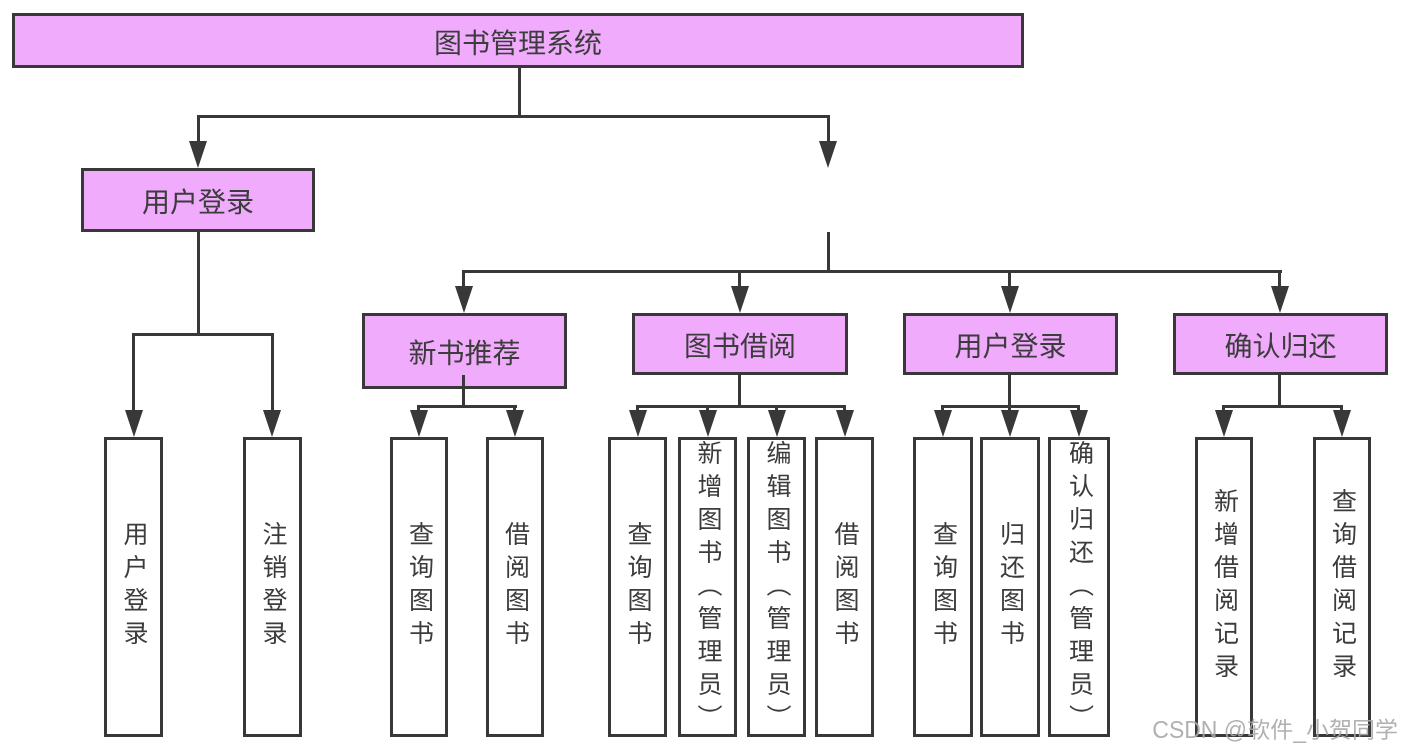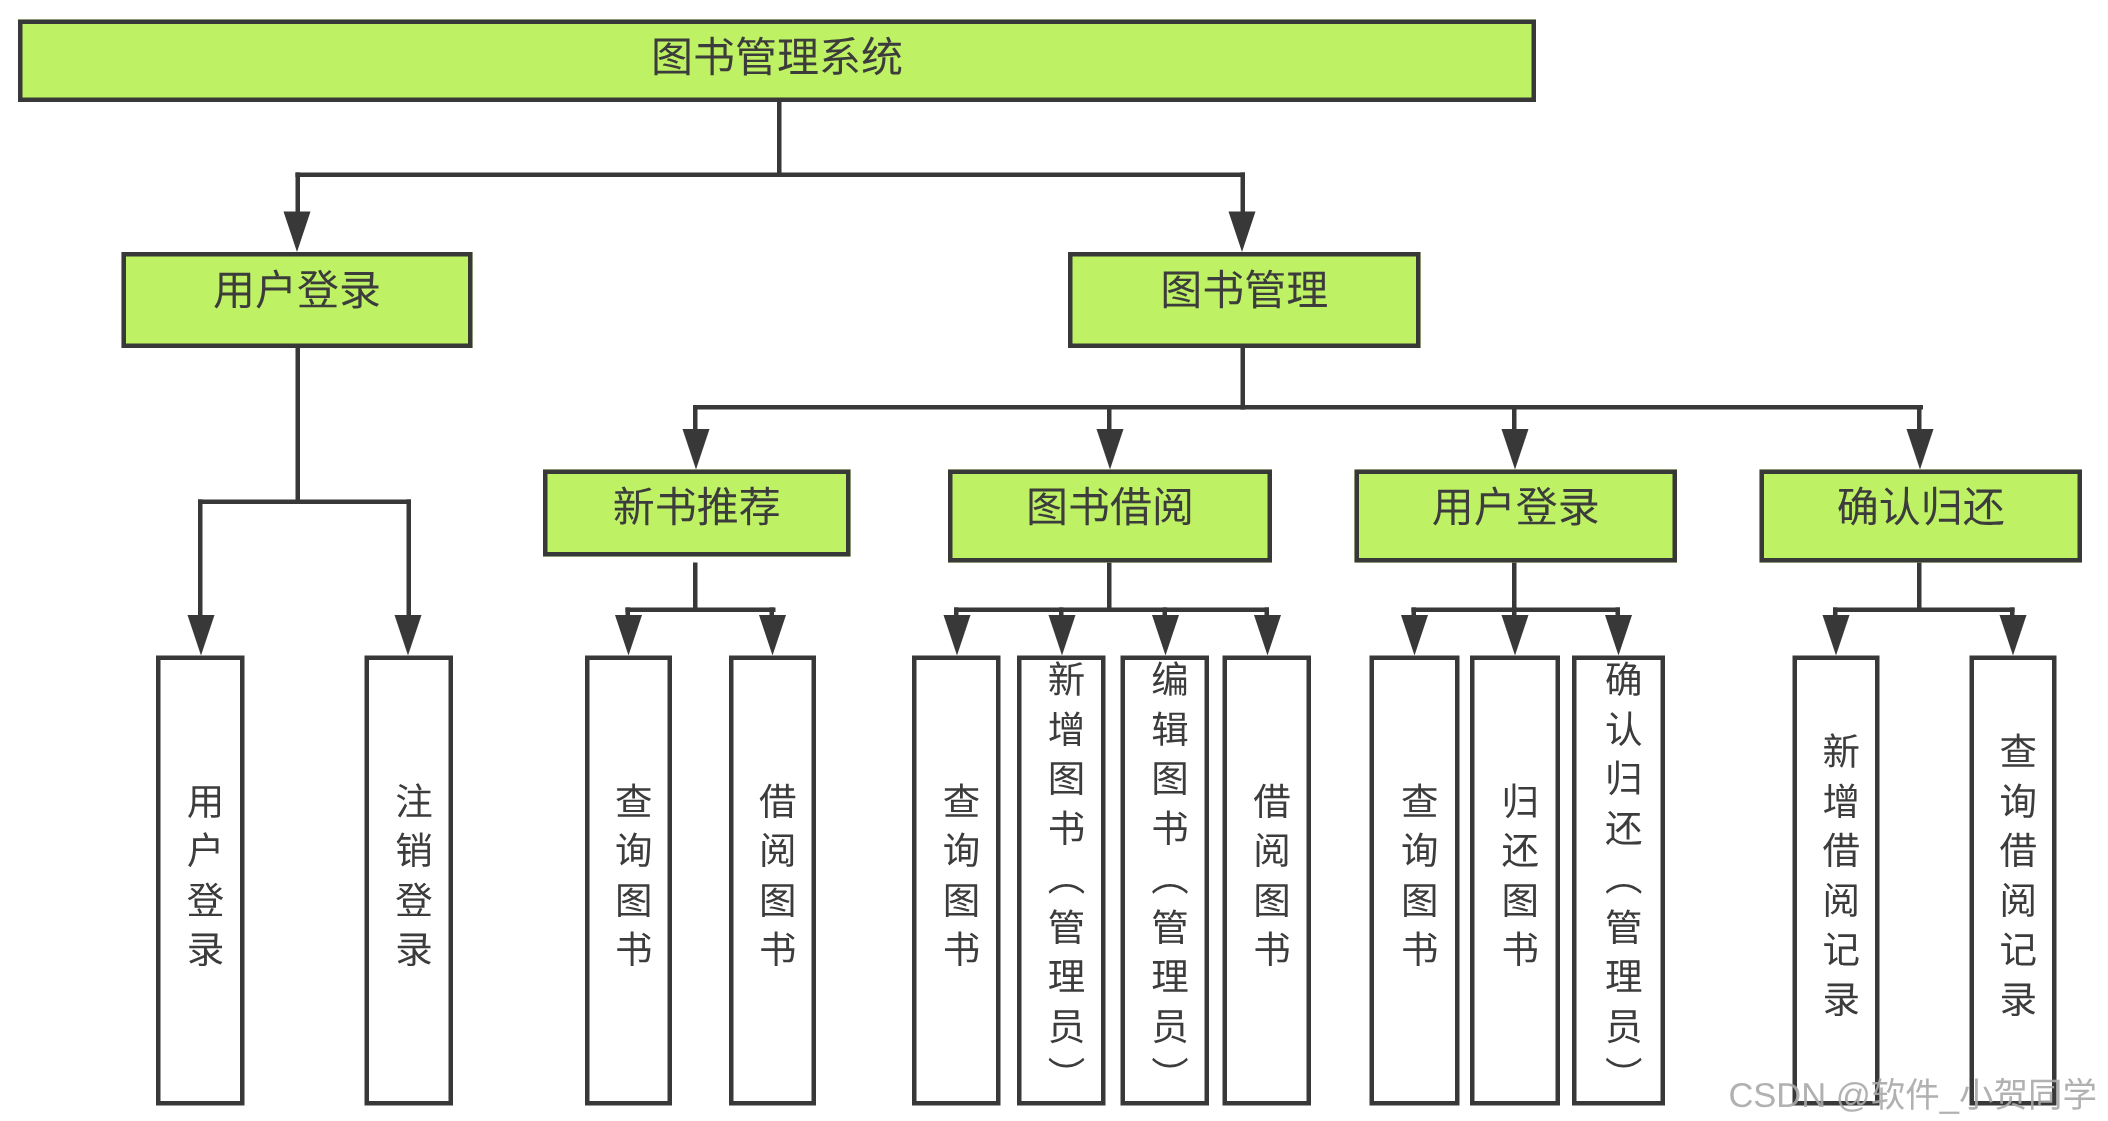--- a/index.html
+++ b/index.html
@@ -1,22 +1,22 @@
 <!DOCTYPE html>
 <html lang="zh-CN"><head>
 <meta charset="utf-8">
 <style>
   html,body { margin:0; padding:0; background:#ffffff; }
   #stage {
     position:relative; width:1405px; height:747px; background:#ffffff;
     font-family:"Liberation Sans","DejaVu Sans",sans-serif; overflow:hidden;
   }
   .box {
-    position:absolute; background:#bef264; border:3px solid #383838;
-    box-sizing:border-box; display:flex; align-items:flex-start; justify-content:center;
+    position:absolute; background:#f0abfc; border:3px solid #383838;
+    box-sizing:border-box; display:flex; align-items:center; justify-content:center;
     font-size:28px; color:#3c3c3c; white-space:nowrap;
   }
   .leaf {
     position:absolute; background:#ffffff; border:3px solid #383838;
     box-sizing:border-box; display:flex; align-items:center; justify-content:center;
     writing-mode:vertical-rl; text-orientation:mixed;
     font-size:25px; letter-spacing:8px; color:#3c3c3c; line-height:1;
     overflow:hidden;
   }
   .line { position:absolute; background:#383838; }
@@ -42,43 +42,40 @@
   <div class="line" style="left:518px;top:68px;width:3px;height:50px;"></div>
   <div class="line" style="left:197px;top:115px;width:633px;height:3px;"></div>
   <div class="line" style="left:197px;top:115px;width:3px;height:30px;"></div>
   <div class="line" style="left:827px;top:115px;width:3px;height:30px;"></div>
   <div class="arrow" style="left:189px;top:141px;"></div>
   <div class="arrow" style="left:819px;top:141px;"></div>
 
   <div class="box" style="left:81px;top:168px;width:234px;height:64px;">
     <span>用户登录</span>
   </div>
-  <div class="box" style="left:712px;top:168px;width:235px;height:64px;">
-    <span>图书管理</span>
-  </div>
 
   <div class="line" style="left:197px;top:232px;width:3px;height:103px;"></div>
   <div class="line" style="left:132px;top:333px;width:142px;height:3px;"></div>
   <div class="line" style="left:132px;top:333px;width:3px;height:80px;"></div>
   <div class="line" style="left:271px;top:333px;width:3px;height:80px;"></div>
   <div class="arrow" style="left:125px;top:410px;"></div>
   <div class="arrow" style="left:263px;top:410px;"></div>
 
   <div class="line" style="left:827px;top:232px;width:3px;height:41px;"></div>
   <div class="line" style="left:462px;top:270px;width:820px;height:3px;"></div>
   <div class="line" style="left:462px;top:270px;width:3px;height:19px;"></div>
   <div class="line" style="left:738px;top:270px;width:3px;height:19px;"></div>
   <div class="line" style="left:1008px;top:270px;width:3px;height:19px;"></div>
   <div class="line" style="left:1278px;top:270px;width:3px;height:19px;"></div>
   <div class="arrow" style="left:455px;top:286px;"></div>
   <div class="arrow" style="left:731px;top:286px;"></div>
   <div class="arrow" style="left:1001px;top:286px;"></div>
   <div class="arrow" style="left:1271px;top:286px;"></div>
 
-  <div class="box" style="left:362px;top:313px;width:205px;height:58px;">
+  <div class="box" style="left:362px;top:313px;width:205px;height:76px;">
     <span>新书推荐</span>
   </div>
   <div class="box" style="left:632px;top:313px;width:216px;height:62px;font-family:Liberation Serif, serif;">
     <span>图书借阅</span>
   </div>
   <div class="box" style="left:903px;top:313px;width:215px;height:62px;">
     <span>用户登录</span>
   </div>
   <div class="box" style="left:1173px;top:313px;width:215px;height:62px;">
     <span>确认归还</span>

